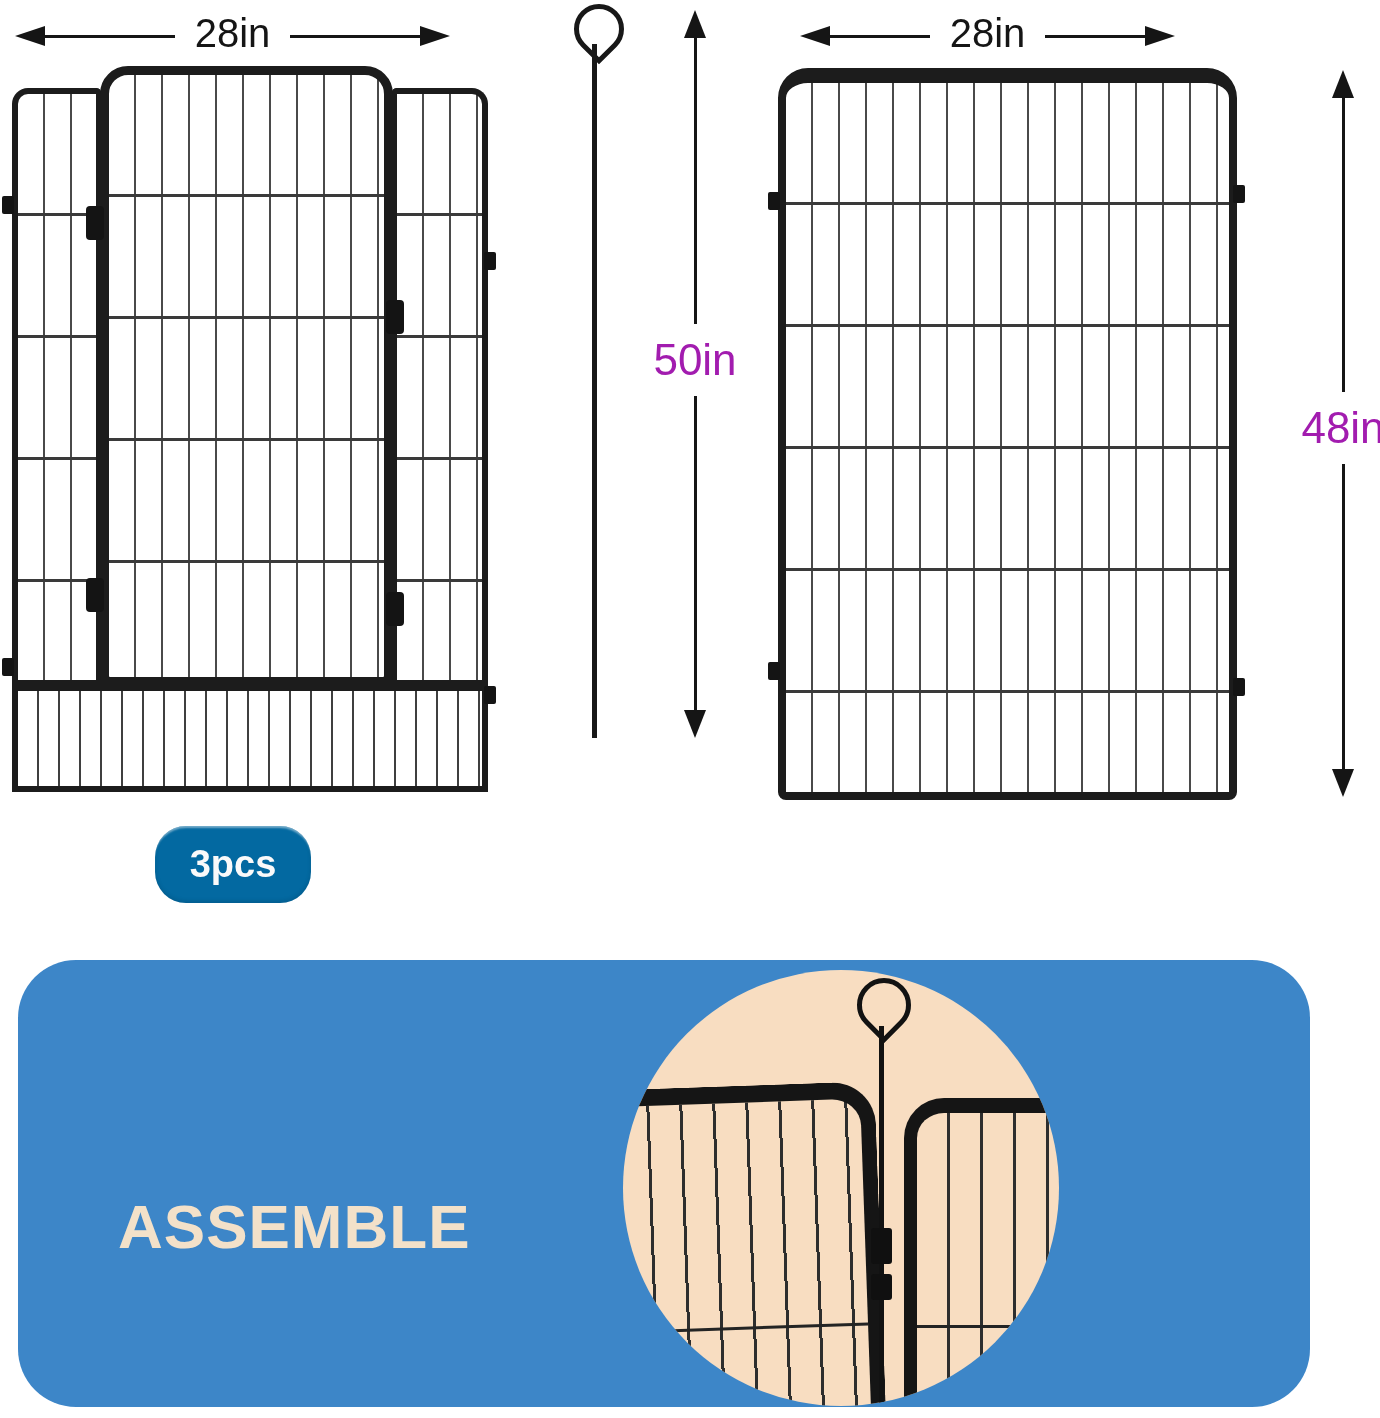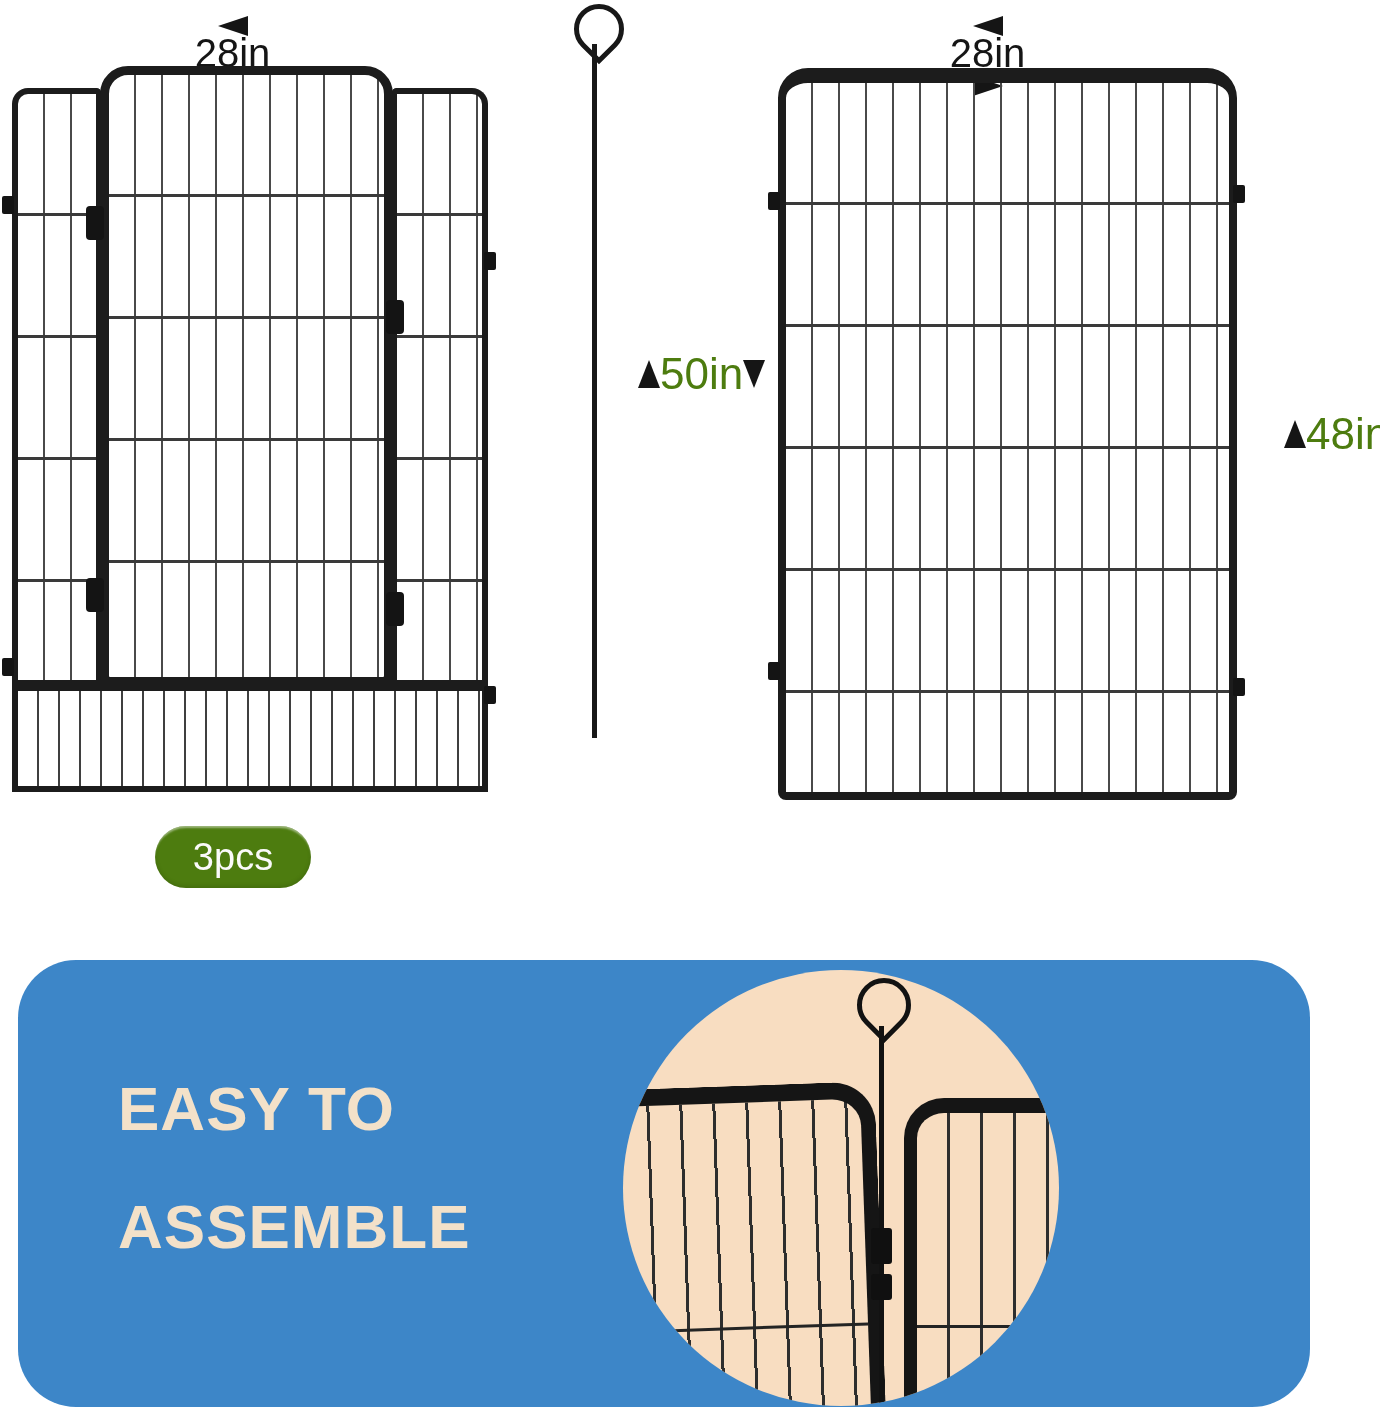--- a/index.html
+++ b/index.html
@@ -1,28 +1,28 @@
 <!DOCTYPE html>
 <html><head>
 <meta charset="utf-8">
 <style>
   html,body { margin:0; padding:0; background:#ffffff; }
   body { font-family:"Liberation Sans", sans-serif; }
   .canvas { position:relative; width:1380px; height:1418px; background:#ffffff; overflow:hidden; }
 
   
-  .dim-h { position:absolute; display:flex; align-items:center; color:#151515;flex-direction:column; }
+  .dim-h { position:absolute; display:flex; align-items:center; color:#151515; }
   .dim-h .hseg { height:3px; background:#151515; flex:1; }
   .dim-h .hlabel { font-size:40px; line-height:1; padding:0 20px; transform:translateY(-3px); }
   .tri-left  { width:0; height:0; border-top:10px solid transparent; border-bottom:10px solid transparent; border-right:30px solid #151515; }
   .tri-right { width:0; height:0; border-top:10px solid transparent; border-bottom:10px solid transparent; border-left:30px solid #151515; }
   .dim-gate  { left:15px;  top:16px; width:435px; }
   .dim-panel { left:800px; top:16px; width:375px; }
 
-  .dim-v { position:absolute; display:flex; flex-direction:row; align-items:center; color:#4d7c0f; }
+  .dim-v { position:absolute; display:flex; flex-direction:column; align-items:center; color:#a21caf; }
   .dim-v .vseg { width:3px; background:#151515; }
   .dim-v .grow { flex:1; }
   .dim-v .vlabel { font-size:44px; line-height:1; padding:14px 0; }
   .tri-up   { width:0; height:0; border-left:11px solid transparent; border-right:11px solid transparent; border-bottom:28px solid #151515; }
   .tri-down { width:0; height:0; border-left:11px solid transparent; border-right:11px solid transparent; border-top:28px solid #151515; }
   .dim-stake  { left:638px;  top:10px; height:728px; width:114px; }
   .dim-stake .seg1 { height:286px; }
   .dim-height { left:1284px; top:70px; height:727px; width:118px; }
   .dim-height .seg1 { height:294px; }
 
@@ -47,23 +47,23 @@
   .lug   { position:absolute; width:12px; height:18px; background:#141414; border-radius:2px; }
 
   
   .stake-line { position:absolute; left:592px; top:44px; width:5px; height:694px; background:#181818; }
   .stake-loop { position:absolute; left:574px; top:4px; width:40px; height:40px; border:5px solid #181818; border-radius:50% 50% 0 50%; transform:rotate(45deg); }
 
   
   .panel-main { left:778px; top:68px; width:459px; height:732px; border:8px solid #1c1c1c; border-top:15px solid #1c1c1c; border-radius:30px 30px 8px 8px; }
 
   
-  .pill { position:absolute; top:826px; height:62px; border-radius:31px; background:#4d7c0f;
+  .pill { position:absolute; top:826px; height:77px; border-radius:31px; background:#0369a1;
           color:#fafafa; font-size:38px; display:flex; align-items:center; justify-content:center;
-          box-shadow: inset 0 3px 2px -1px rgba(255,255,255,.45), inset 0 -2px 4px rgba(0,0,0,.12); }
+          box-shadow: inset 0 3px 2px -1px rgba(255,255,255,.45), inset 0 -2px 4px rgba(0,0,0,.12); font-weight: bold; }
   .pill-gate  { left:155px; width:156px; }
   .pill-stake { left:514px; width:128px; }
   .pill-panel { left:905px; width:130px; }
 
   
   .banner { position:absolute; left:18px; top:960px; width:1292px; height:447px; border-radius:58px; background:#3d86c8; }
   .banner-line { position:absolute; left:100px; font-size:62px; font-weight:600; letter-spacing:1px; color:#f3e1c9; line-height:1; }
   .banner-line1 { top:118px; }
   .banner-line2 { top:236px; }
 
@@ -143,21 +143,20 @@
     <div class="vlabel">48in</div>
     <div class="vseg grow"></div>
     <div class="tri-down"></div>
   </div>
 
   <div class="pill pill-gate">
     <span>3pcs</span>
   </div>
 
   <div class="banner">
-    <div class="banner-line banner-line1">EASY TO</div>
     <div class="banner-line banner-line2">ASSEMBLE</div>
   </div>
 
   <div class="inset">
     <div class="mini mini-left">
       <div class="mini-wire-h" style="top:224px;"></div>
     </div>
     <div class="mini mini-right">
       <div class="mini-wire-h" style="top:212px;"></div>
     </div>

